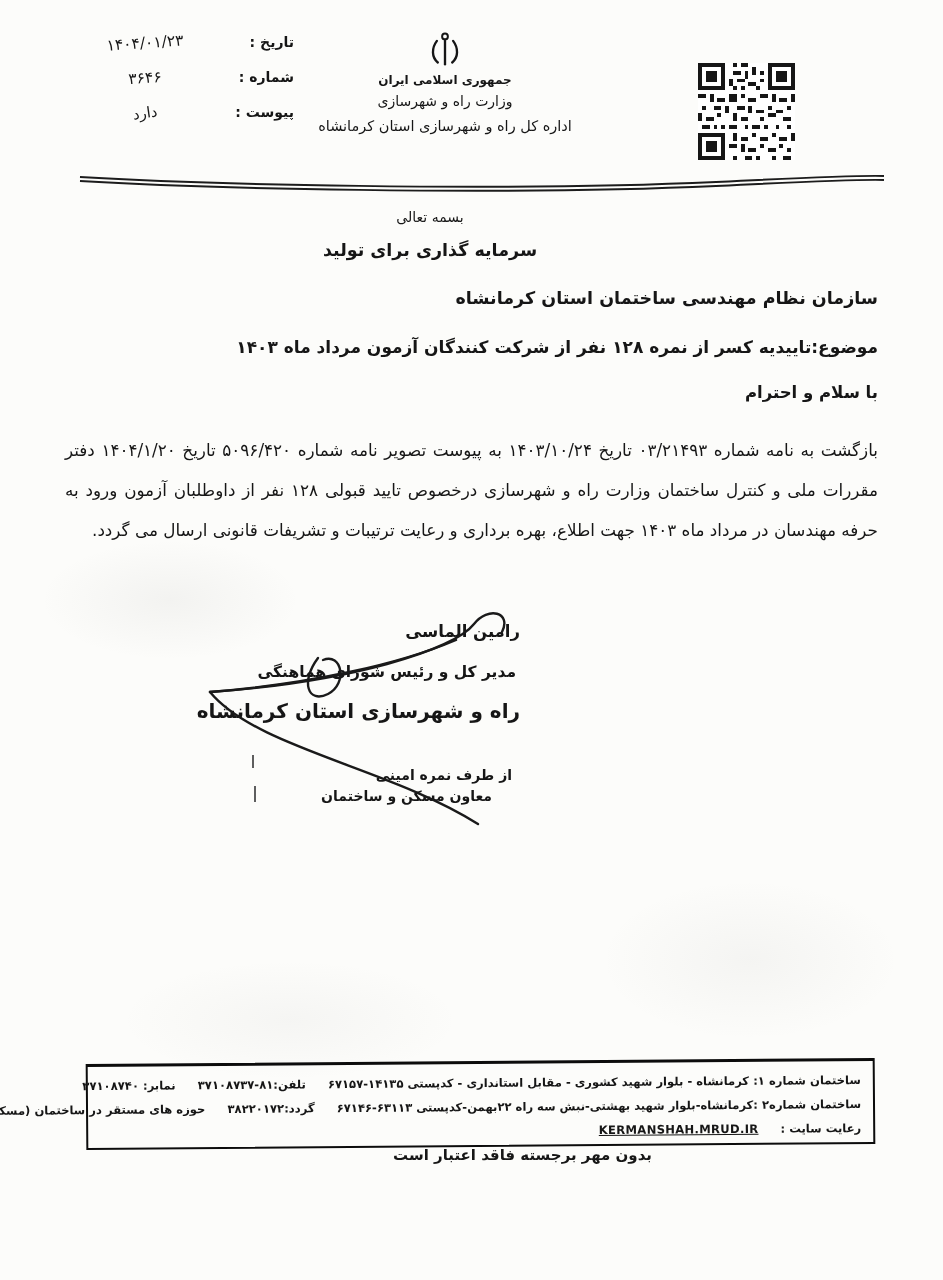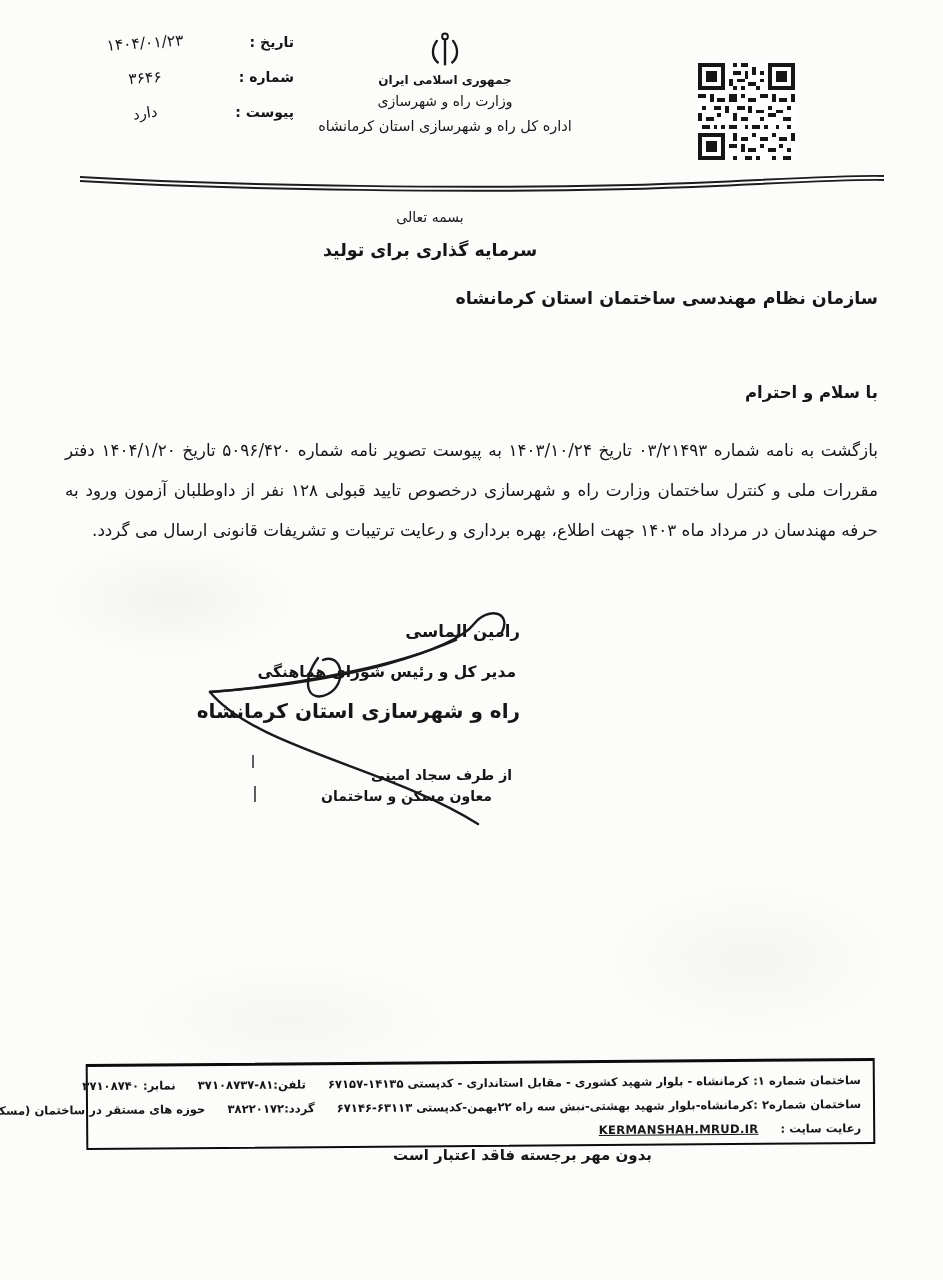--- a/index.html
+++ b/index.html
@@ -190,28 +190,29 @@
   <svg class="divider" viewBox="0 0 812 26" preserveAspectRatio="none">
     <g fill="none" stroke="#1c1c1c" stroke-width="2">
       <path d="M4,7 C120,14 420,22 640,12 C720,8 780,5 808,6"></path>
       <path d="M4,11 C120,18 420,26 640,16 C720,12 780,9 808,10"></path>
     </g>
   </svg>
 
   <div class="basmala">بسمه تعالی</div>
   <div class="slogan">سرمایه گذاری برای تولید</div>
   <div class="recipient">سازمان نظام مهندسی ساختمان استان کرمانشاه</div>
+  <div class="subject">موضوع:تاییدیه کسر از نمره ۱۲۸ نفر از شرکت کنندگان آزمون مرداد ماه ۱۴۰۳</div>
   <div class="salutation">با سلام و احترام</div>
   <p class="body-par">بازگشت به نامه شماره ۰۳/۲۱۴۹۳ تاریخ ۱۴۰۳/۱۰/۲۴ به پیوست تصویر نامه شماره ۵۰۹۶/۴۲۰ تاریخ ۱۴۰۴/۱/۲۰ دفتر مقررات ملی و کنترل ساختمان وزارت راه و شهرسازی درخصوص تایید قبولی ۱۲۸ نفر از داوطلبان آزمون ورود به حرفه مهندسان در مرداد ماه ۱۴۰۳ جهت اطلاع، بهره برداری و رعایت ترتیبات و تشریفات قانونی ارسال می گردد.</p>
 
   <div class="sig-block">
     <div class="sig-name">رامین الماسی</div>
     <div class="sig-t1">مدیر کل و رئیس شورای هماهنگی</div>
     <div class="sig-t2">راه و شهرسازی استان کرمانشاه</div>
-    <div class="sig-behalf">از طرف سجاد امینی</div>
+    <div class="sig-behalf">از طرف نمره امینی</div>
     <div class="sig-behalf2">معاون مسکن و ساختمان</div>
   </div>
 
   <svg class="sig-draw" width="340" height="250" viewBox="0 0 340 250">
     <g fill="none" stroke="#1a1a1a" stroke-width="2.4" stroke-linecap="round">
       <path d="M312,34 C322,14 298,8 284,26 C264,52 160,84 20,94"></path>
       <path d="M20,94 C120,86 210,66 266,42"></path>
       <path d="M128,60 C110,84 118,106 138,96 C158,86 152,54 133,62"></path>
       <path d="M20,94 C66,150 200,170 288,226"></path>
     </g>

